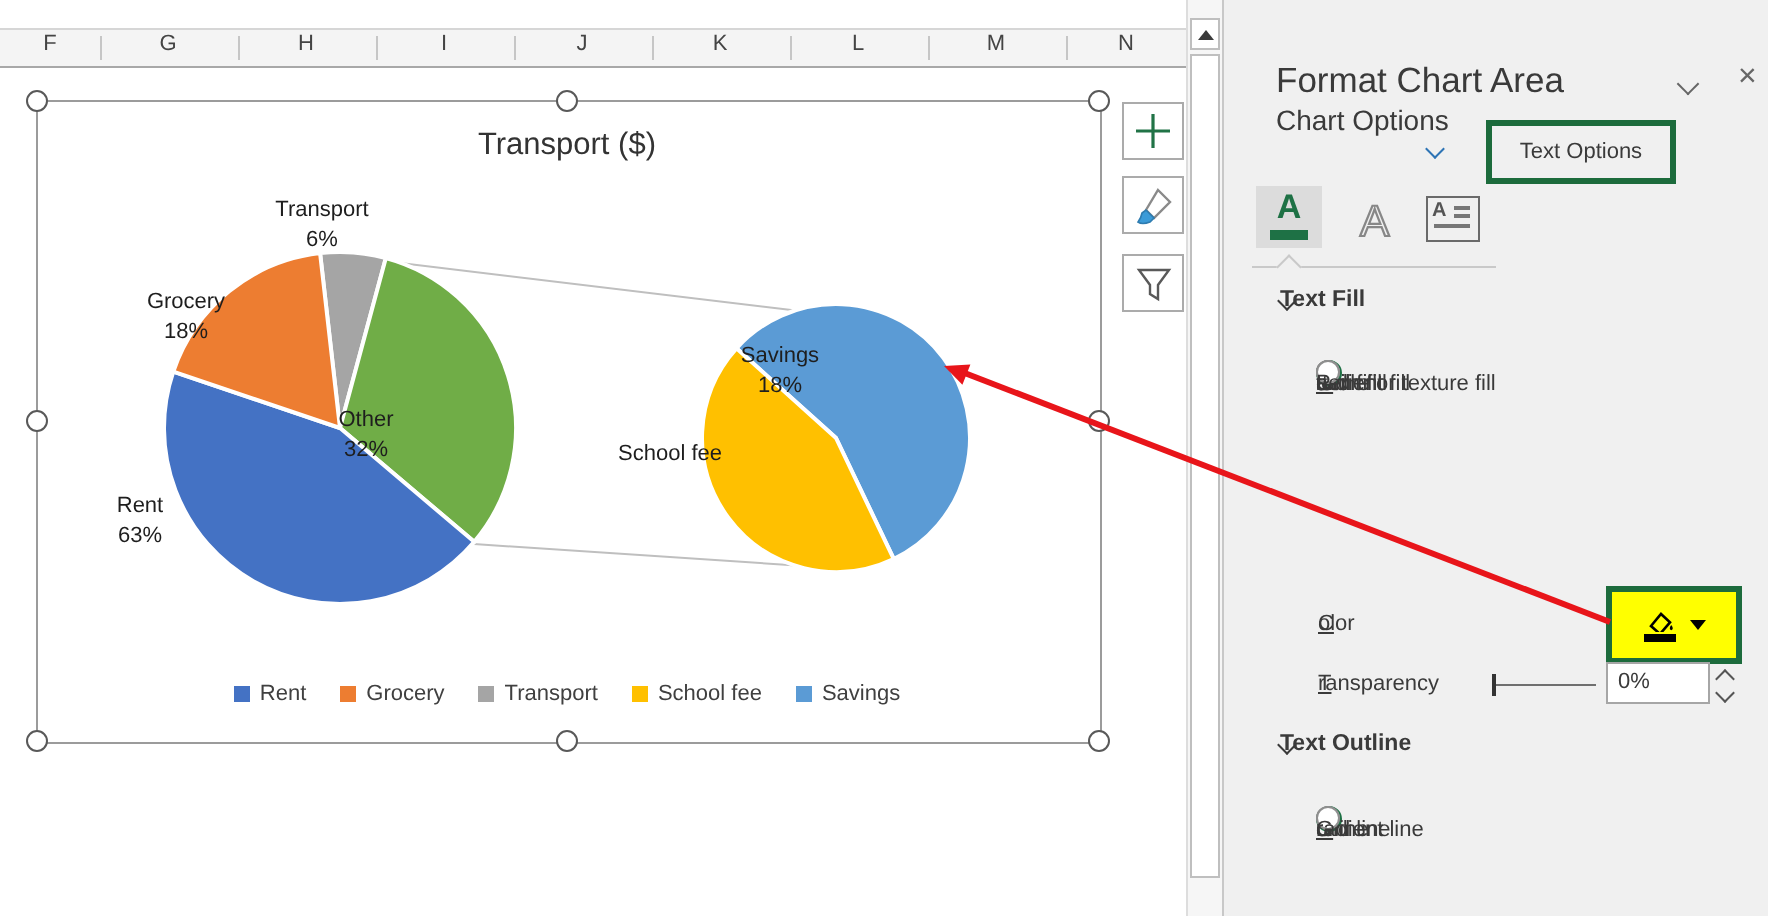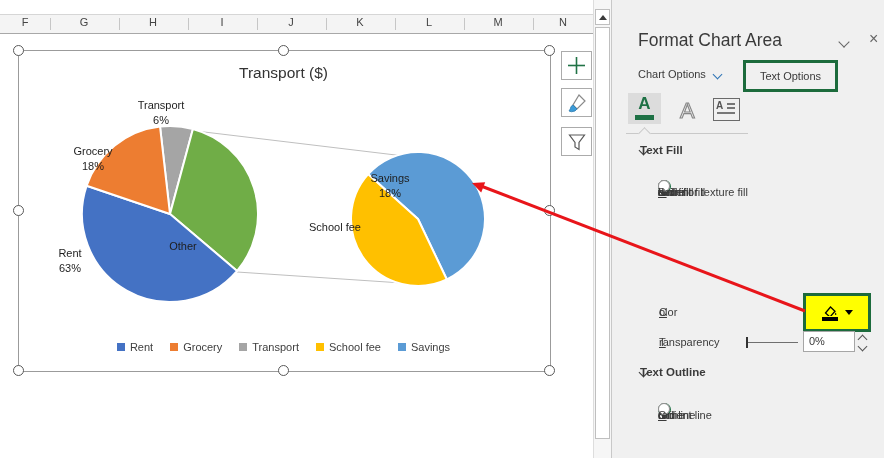--- a/index.html
+++ b/index.html
@@ -38,21 +38,21 @@
       border-bottom:5px solid #3a3a3a}
 
   
   #panel{left:611px;top:0;width:273px;height:458px;background:#f0f0f0;border-left:1px solid #c8c8c8}
   #panel *{position:absolute}
   #panel-title{left:26px;top:30px;font-size:17.5px;color:#3a3a3a;white-space:nowrap}
   .chev{width:7px;height:7px;border-left:1.6px solid #666;border-bottom:1.6px solid #666;
       transform:rotate(-45deg);display:inline-block}
   #panel-collapse{left:228px;top:38px}
   #panel-close{left:257px;top:30px;font-size:16px;color:#666}
-  #chart-options{left:26px;top:68px;font-size:11px;color:#3a3a3a;white-space:nowrap}
+  #chart-options{left:26px;top:52px;font-size:14px;color:#3a3a3a;white-space:nowrap}
   #chart-options-chev{left:102px;top:71px;width:6px;height:6px;border-color:#2e74b5;border-width:1.8px}
   #text-options-box{left:131px;top:60px;width:89px;height:26px;border:3px solid #1c6b3c;
       display:flex;align-items:center;justify-content:center}
   #text-options-box span{position:static;font-size:11px;color:#3a3a3a;white-space:nowrap}
   #tab-fill-outline{left:16px;top:93px;width:33px;height:31px;background:#dcdcdc;text-align:center}
   #tab-fill-outline .bigA{position:static;font-size:17px;font-weight:bold;color:#1e7145;line-height:22px}
   #tab-fill-outline .bar{left:7px;bottom:4px;width:19px;height:5px;background:#1e7145}
   #tab-effects{left:60px;top:94px;width:30px;height:30px}
   #tab-textbox{left:101px;top:98px;width:25px;height:21px;border:1.5px solid #6a6a6a;background:#f0f0f0}
   #tab-textbox .tA{left:2px;top:1px;font-size:10px;color:#555;font-weight:bold}
@@ -133,22 +133,23 @@
   <div class="abs" id="chart-title">Transport ($)</div>
   <div class="abs" id="labels-layer">
       <div class="chart-label" style="left: 161px; top: 98px;">
         <div>Transport</div>
         <div>6%</div>
       </div>
       <div class="chart-label" style="left: 93px; top: 144px;">
         <div>Grocery</div>
         <div>18%</div>
       </div>
-      <div class="chart-label" style="left: 183px; top: 203px; margin-top: 36px;">
+      <div class="chart-label" style="left: 183px; top: 203px;">
         <div>Other</div>
+        <div>32%</div>
       </div>
       <div class="chart-label" style="left: 70px; top: 246px;">
         <div>Rent</div>
         <div>63%</div>
       </div>
       <div class="chart-label" style="left: 390px; top: 171px;">
         <div>Savings</div>
         <div>18%</div>
       </div>
       <div class="chart-label" style="left: 335px; top: 220px;">

